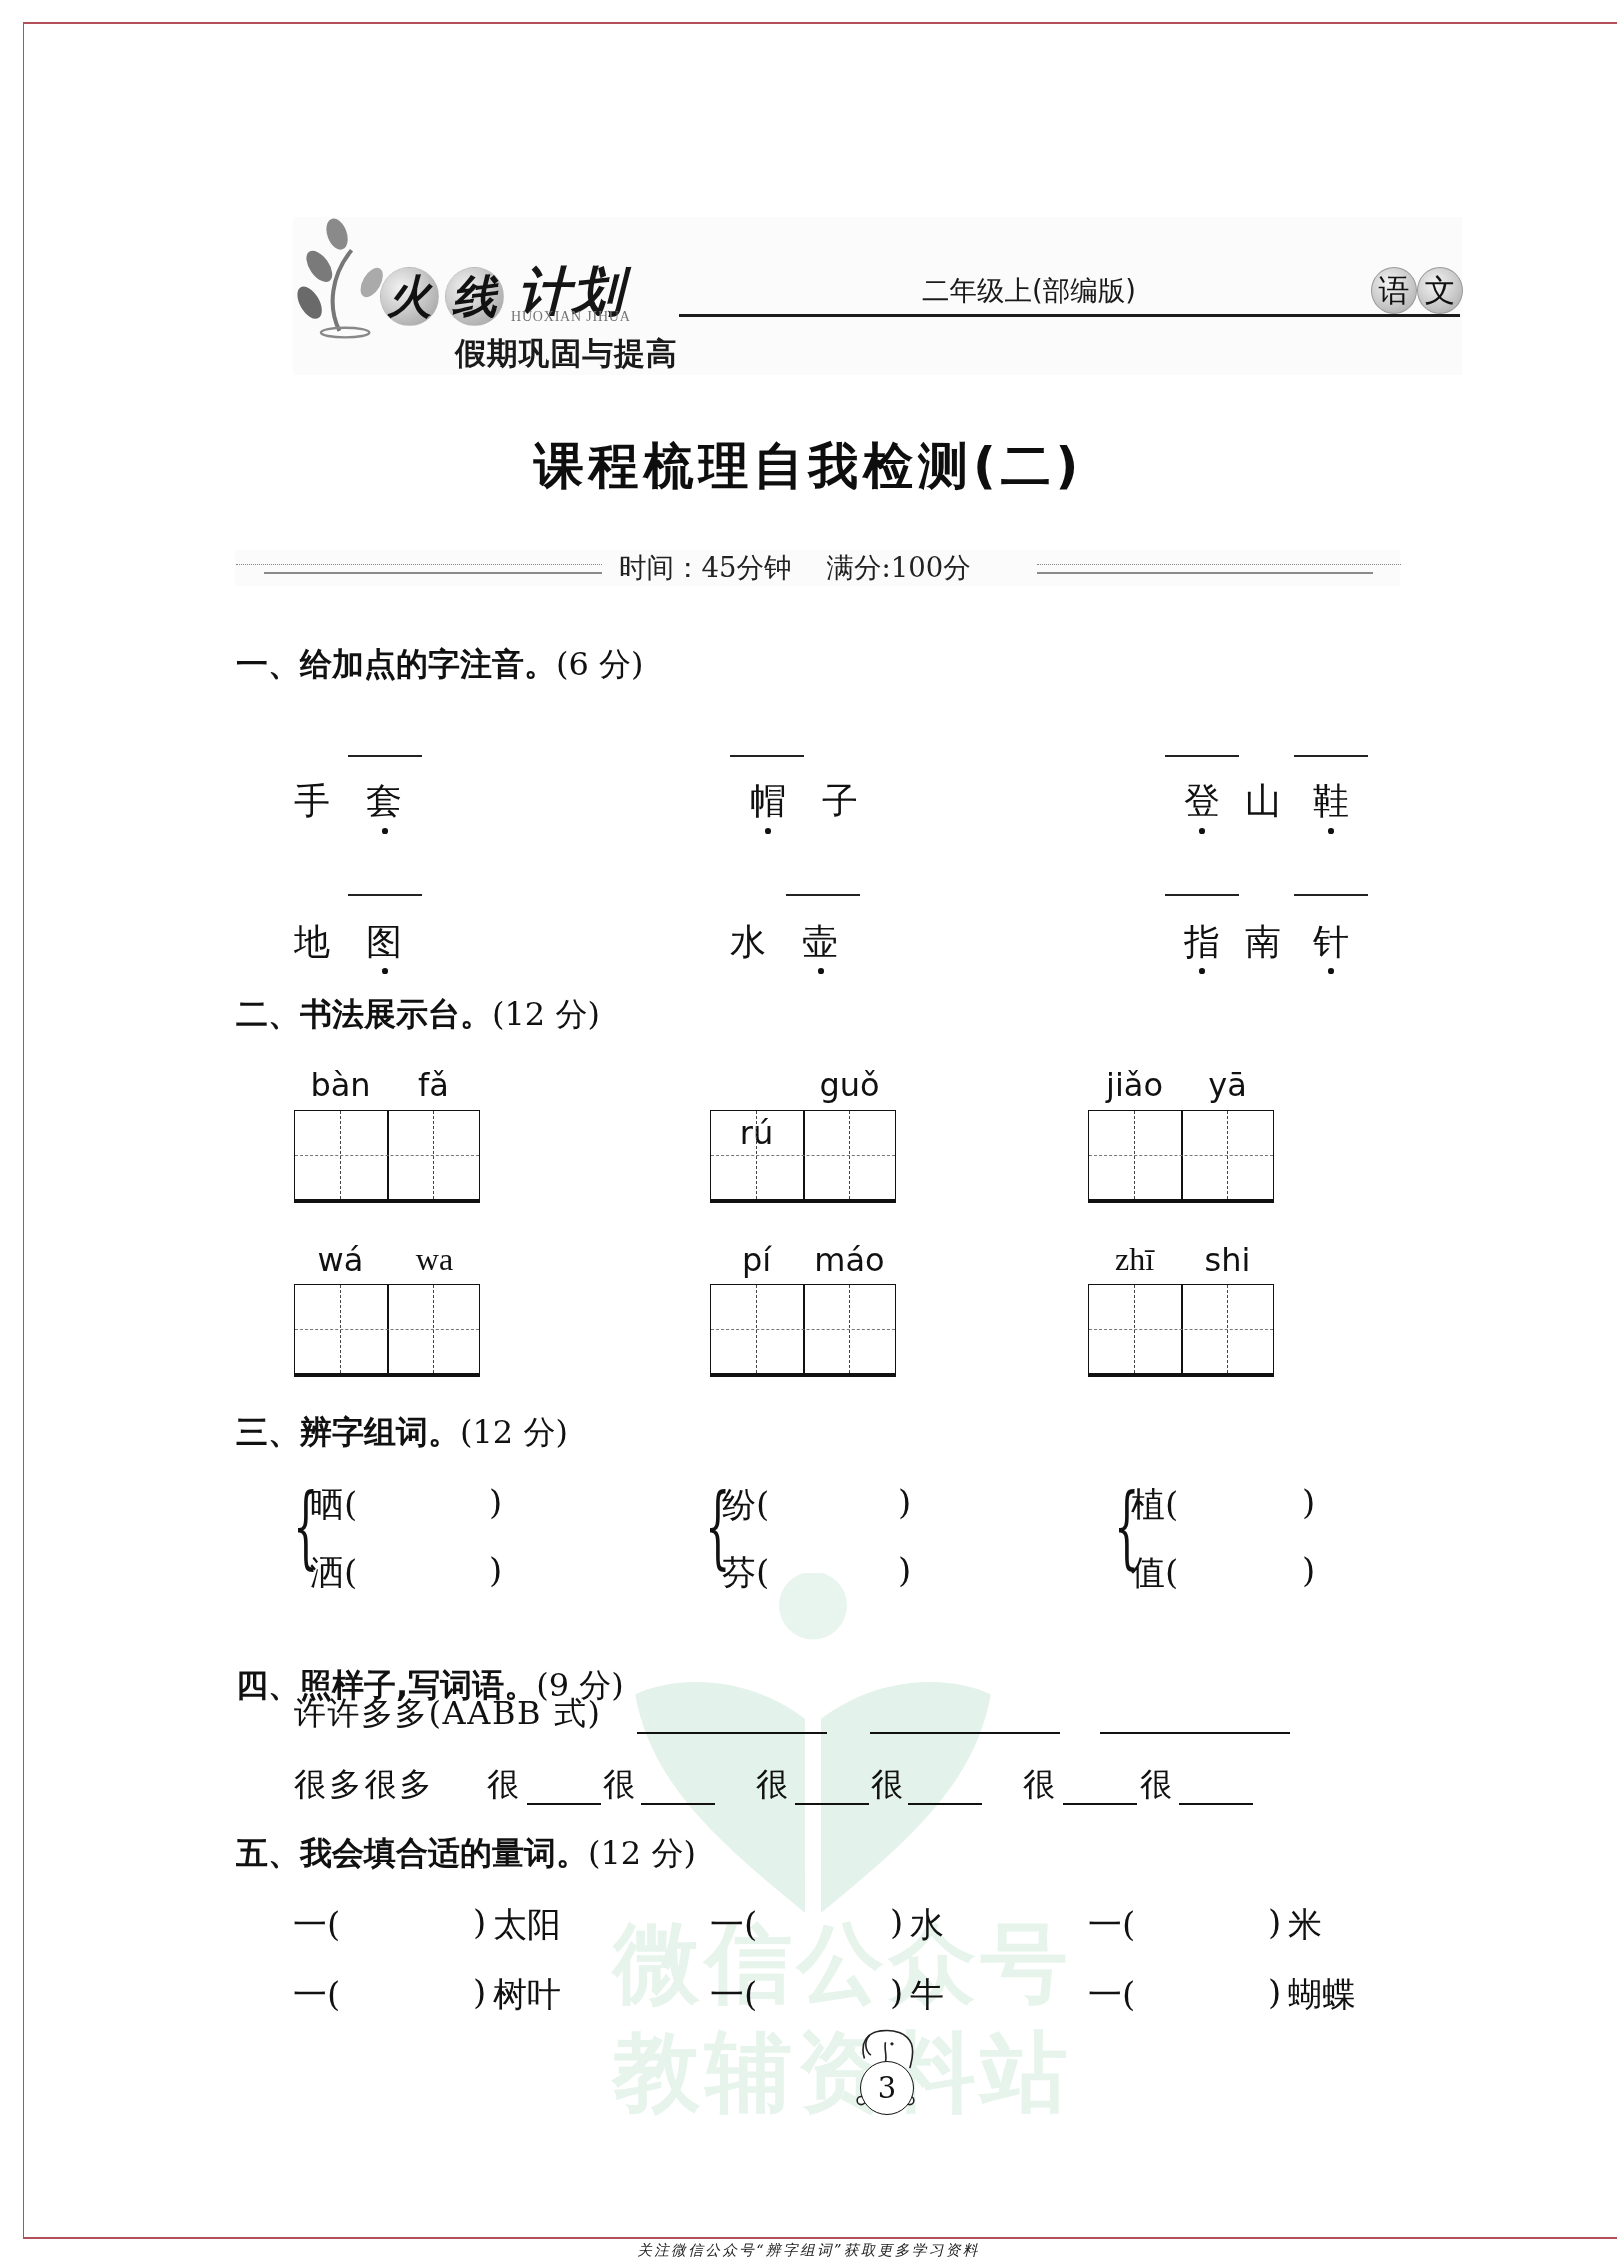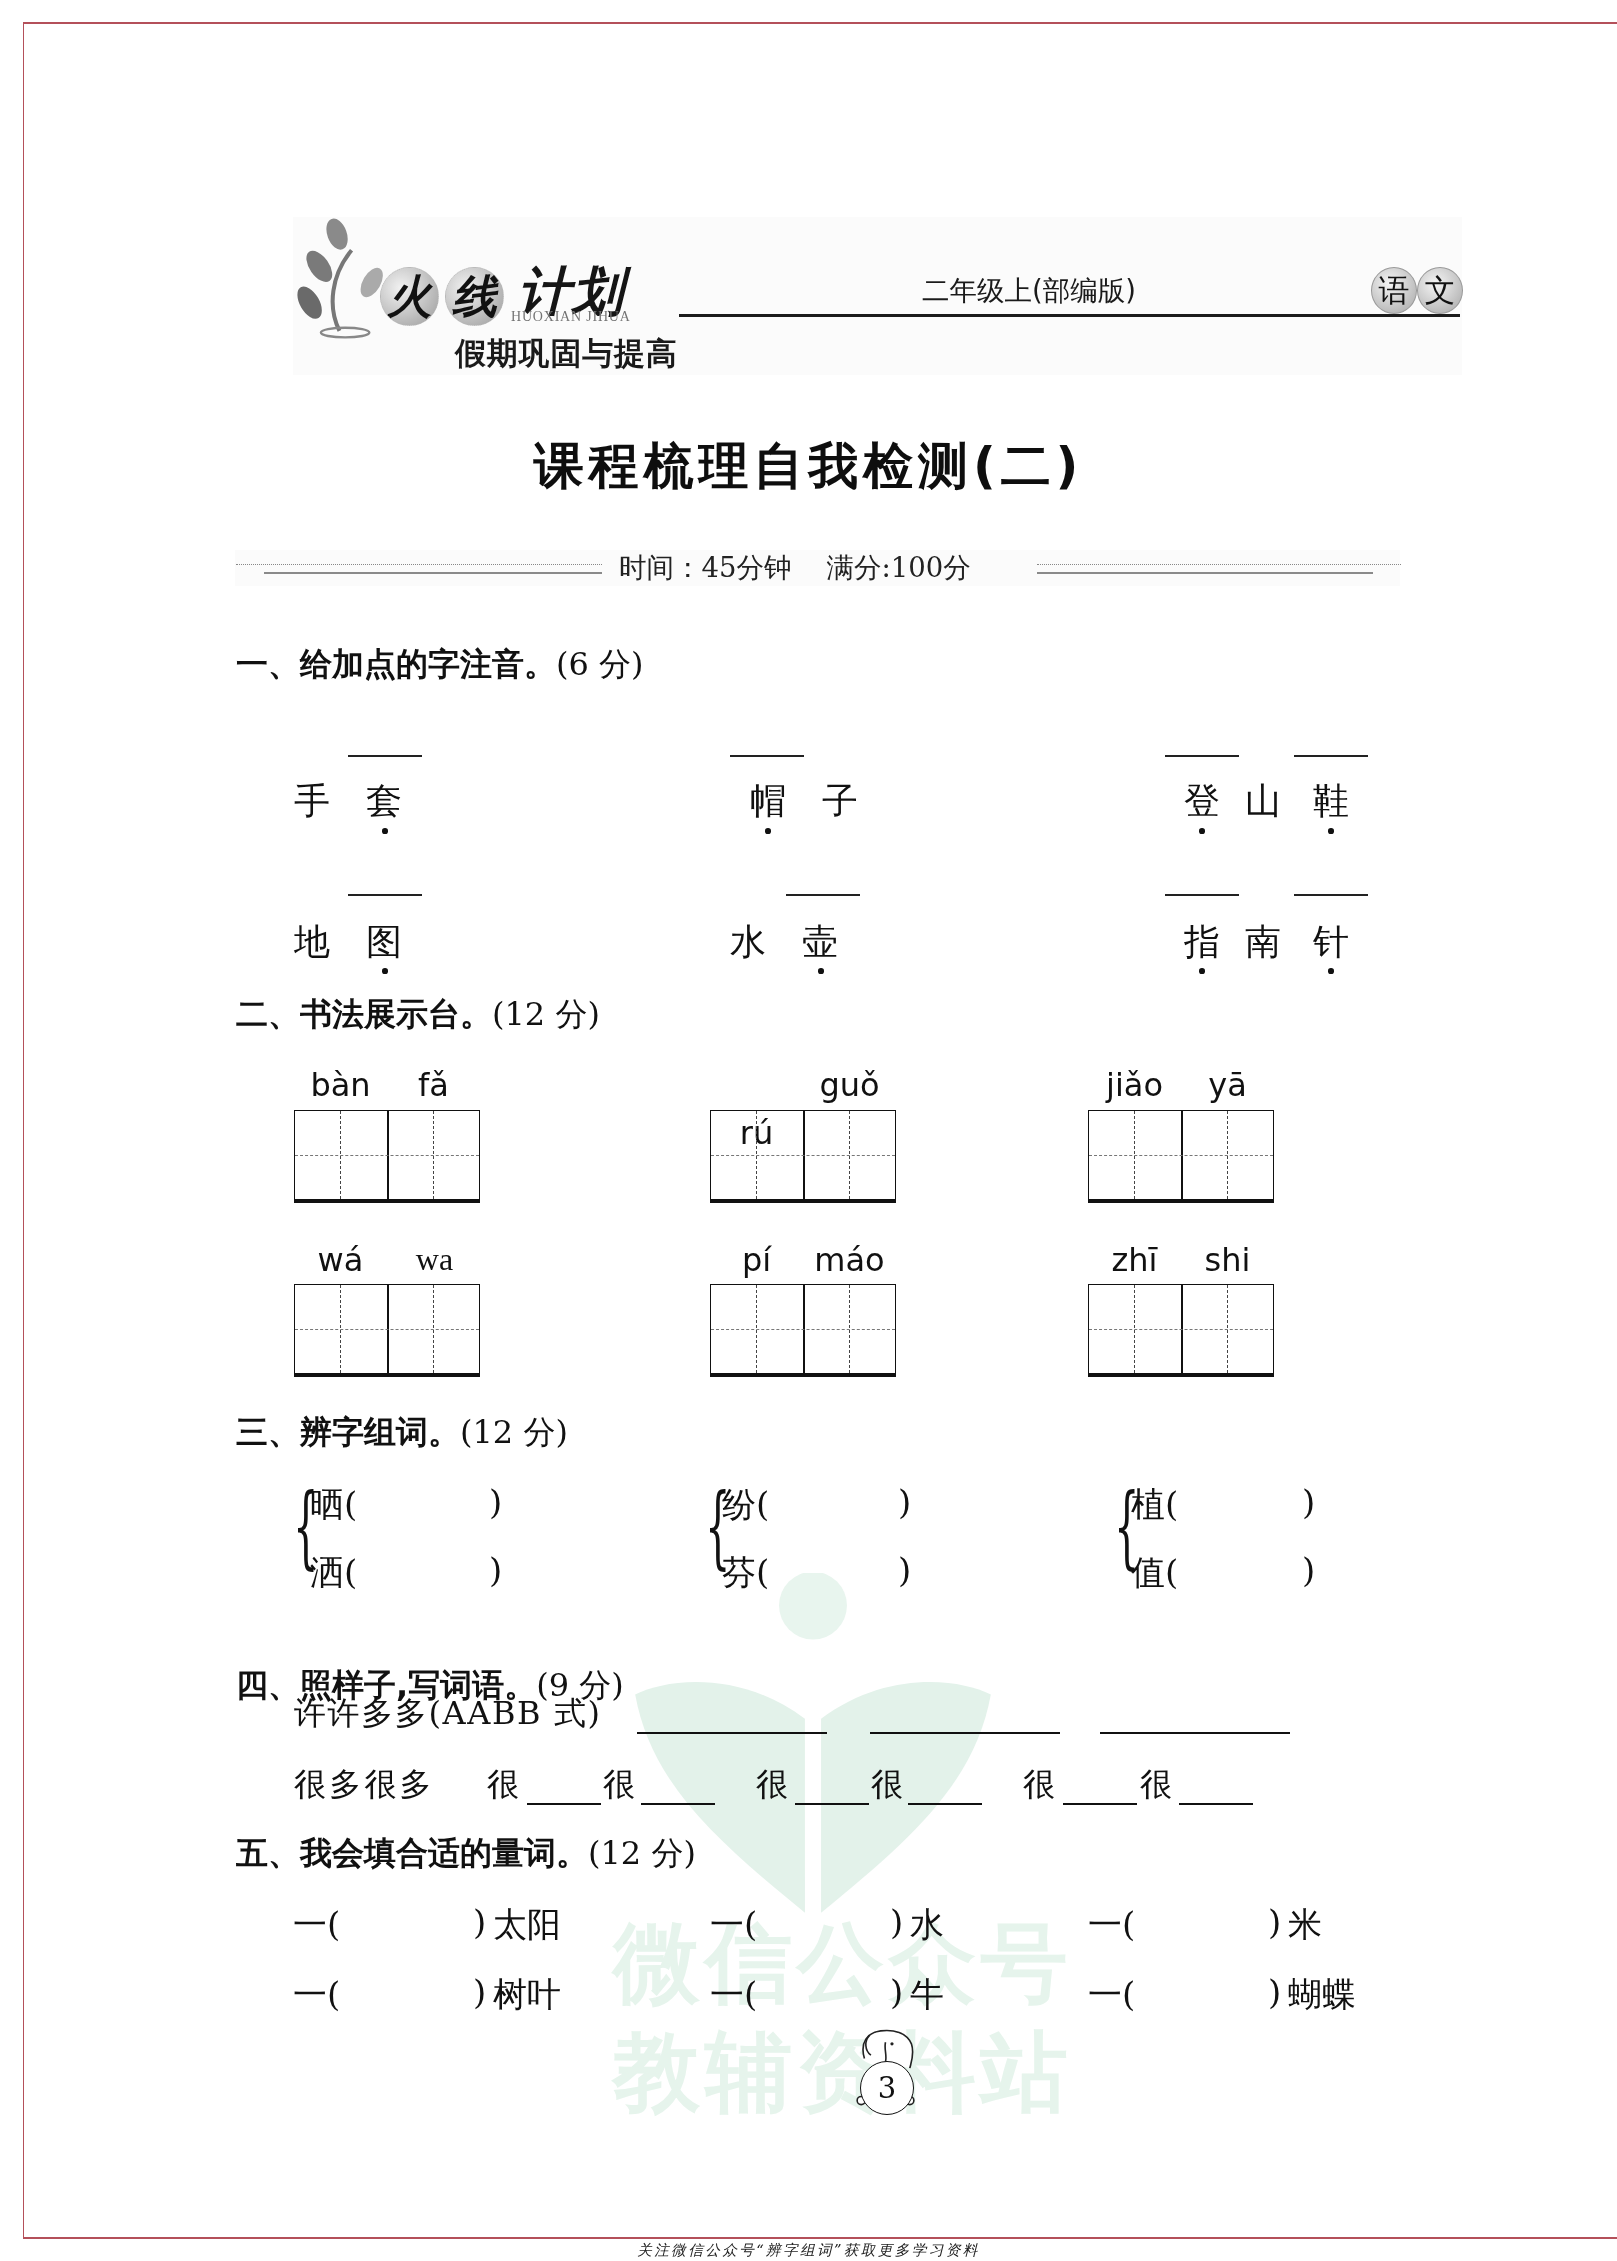--- a/index.html
+++ b/index.html
@@ -199,21 +199,21 @@
 
   <div class="pinyin" style="left:710px; top:1241px;">pí</div>
   <div class="pinyin" style="left:803px; top:1241px;">máo</div>
   <div class="tzg" style="left:710px; top:1284px;">
       <div class="vdash" style="left:45px;"></div>
       <div class="divider"></div>
       <div class="vdash" style="left:138px;"></div>
       <div class="hdash"></div>
     </div>
 
-  <div class="pinyin" style="left:1088px; top:1241px;">zhī</div>
+  <div class="pinyin" style="left:1088px; top:1241px;font-family:Liberation Serif, serif;">zhī</div>
   <div class="pinyin" style="left:1181px; top:1241px;">shi</div>
   <div class="tzg" style="left:1088px; top:1284px;">
       <div class="vdash" style="left:45px;"></div>
       <div class="divider"></div>
       <div class="vdash" style="left:138px;"></div>
       <div class="hdash"></div>
     </div>
 </section>
 
 <section>

